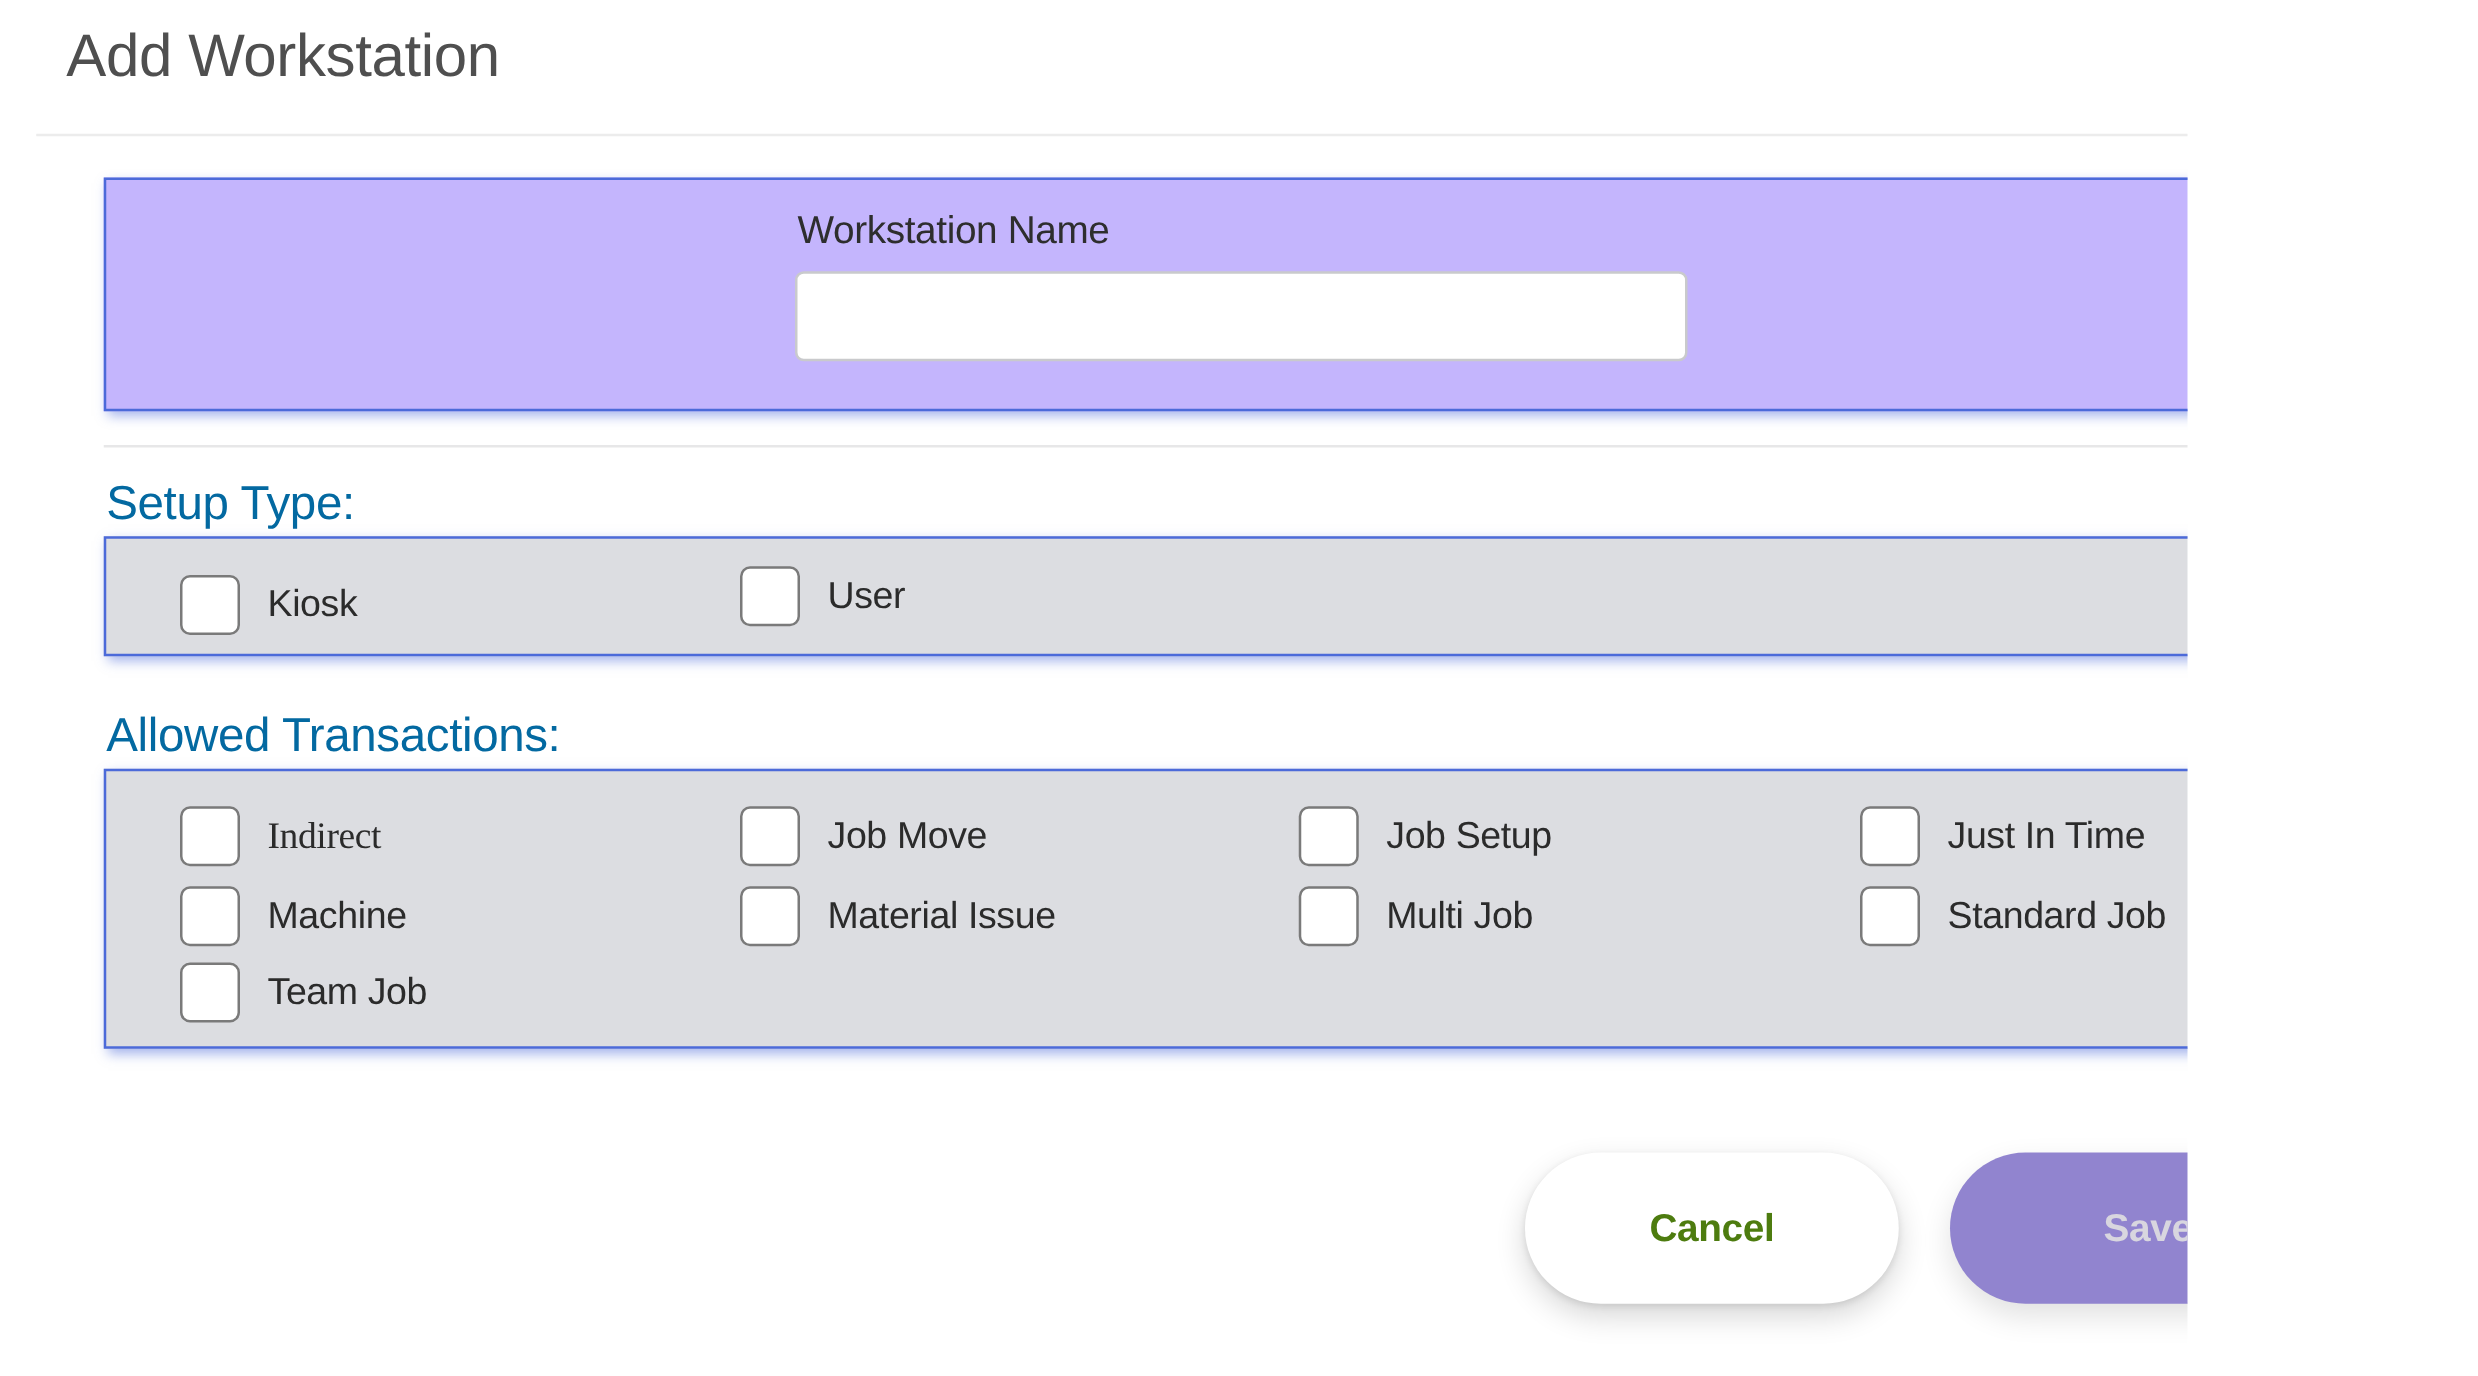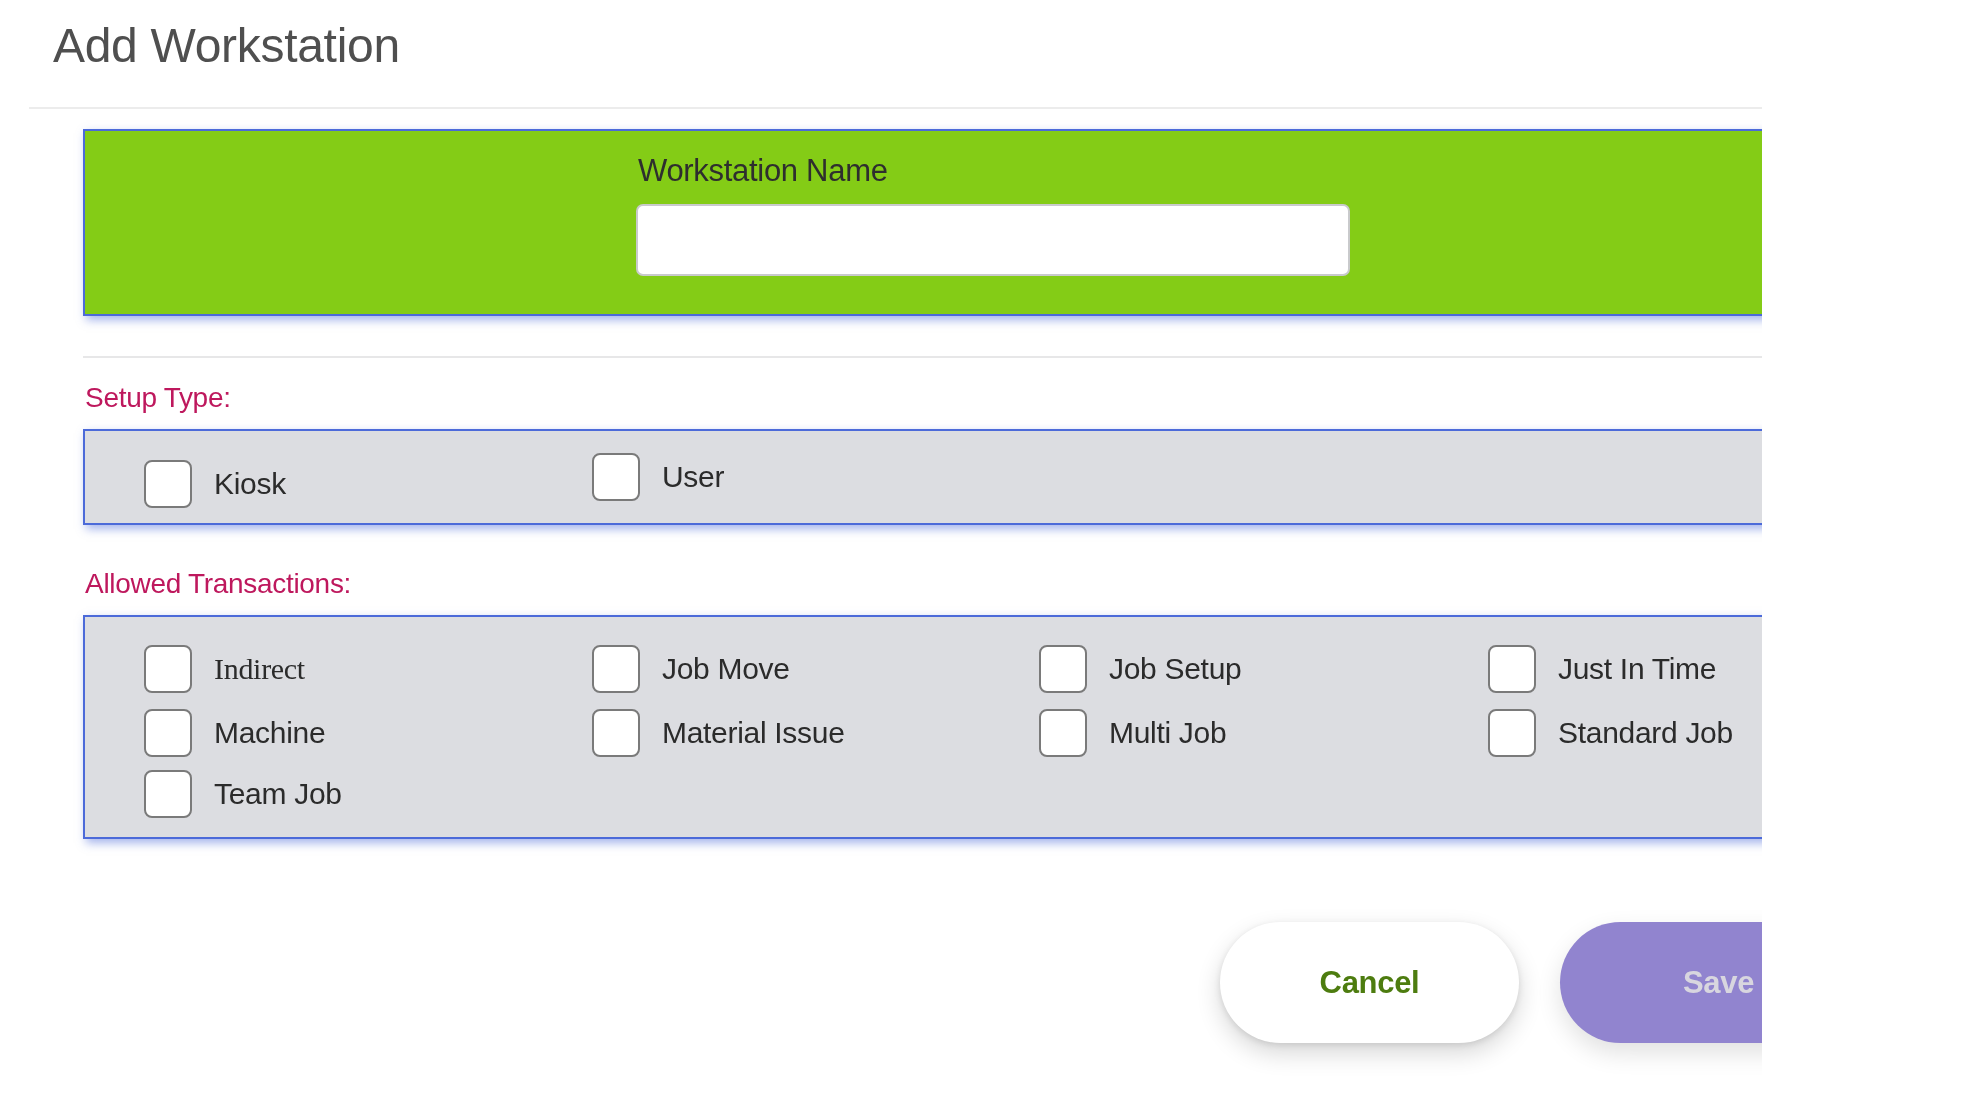--- a/index.html
+++ b/index.html
@@ -1,50 +1,49 @@
 <!DOCTYPE html>
 <html><head>
 <meta charset="utf-8">
 <style>
   html,body{margin:0;padding:0;background:#ffffff;}
   .screen{
     position:relative;width:1750px;height:1101px;background:#ffffff;
     font-family:"Liberation Sans", sans-serif;overflow:hidden;
     letter-spacing:-0.3px;
-    padding-left:12px;
   }
   .page-title{
     position:absolute;left:53px;top:18px;
     font-size:48px;line-height:1.15;color:#4f4f4f;font-weight:400;
   }
   .rule{position:absolute;height:2px;background:#ececec;}
   .rule-top{left:29px;top:107px;width:1918px;}
   .rule-mid{left:83px;top:356px;width:1813px;background:#e7e7e8;}
 
   .outlined{
     position:absolute;left:83px;
     border:2px solid #4c6ad9;
     box-shadow:3px 4px 9px rgba(76,106,217,0.50);
     box-sizing:border-box;width:1813px;
   }
-  .name-panel{top:129px;height:187px;background:#84cc16;}
+  .name-panel{top:142px;height:187px;background:#c4b5fd;}
   .field-col{position:absolute;left:551px;top:20px;width:714px;}
   .field-label{
     font-size:31px;color:#2e2e2e;font-weight:500;line-height:1.3;
     display:block;margin-left:2px;
   }
   .text-input{
     margin-top:13px;width:714px;height:72px;box-sizing:border-box;
     border:2px solid #c9cacc;border-radius:7px;background:#ffffff;
     font-size:30px;color:#2e2e2e;padding:0 16px;outline:none;
     font-family:"Liberation Sans", sans-serif;
   }
   .section-label{
     position:absolute;left:85px;
-    font-size:28px;color:#be185d;font-weight:400;line-height:1.1;
+    font-size:38px;color:#0369a1;font-weight:400;line-height:1.1;
   }
   .lbl-setup{top:383px;}
   .lbl-trans{top:569px;}
 
   .gray-panel{background:#dcdde1;}
   .setup-panel{top:429px;height:96px;}
   .trans-panel{top:615px;height:224px;}
 
   .opt{
     position:absolute;display:flex;align-items:center;height:48px;

